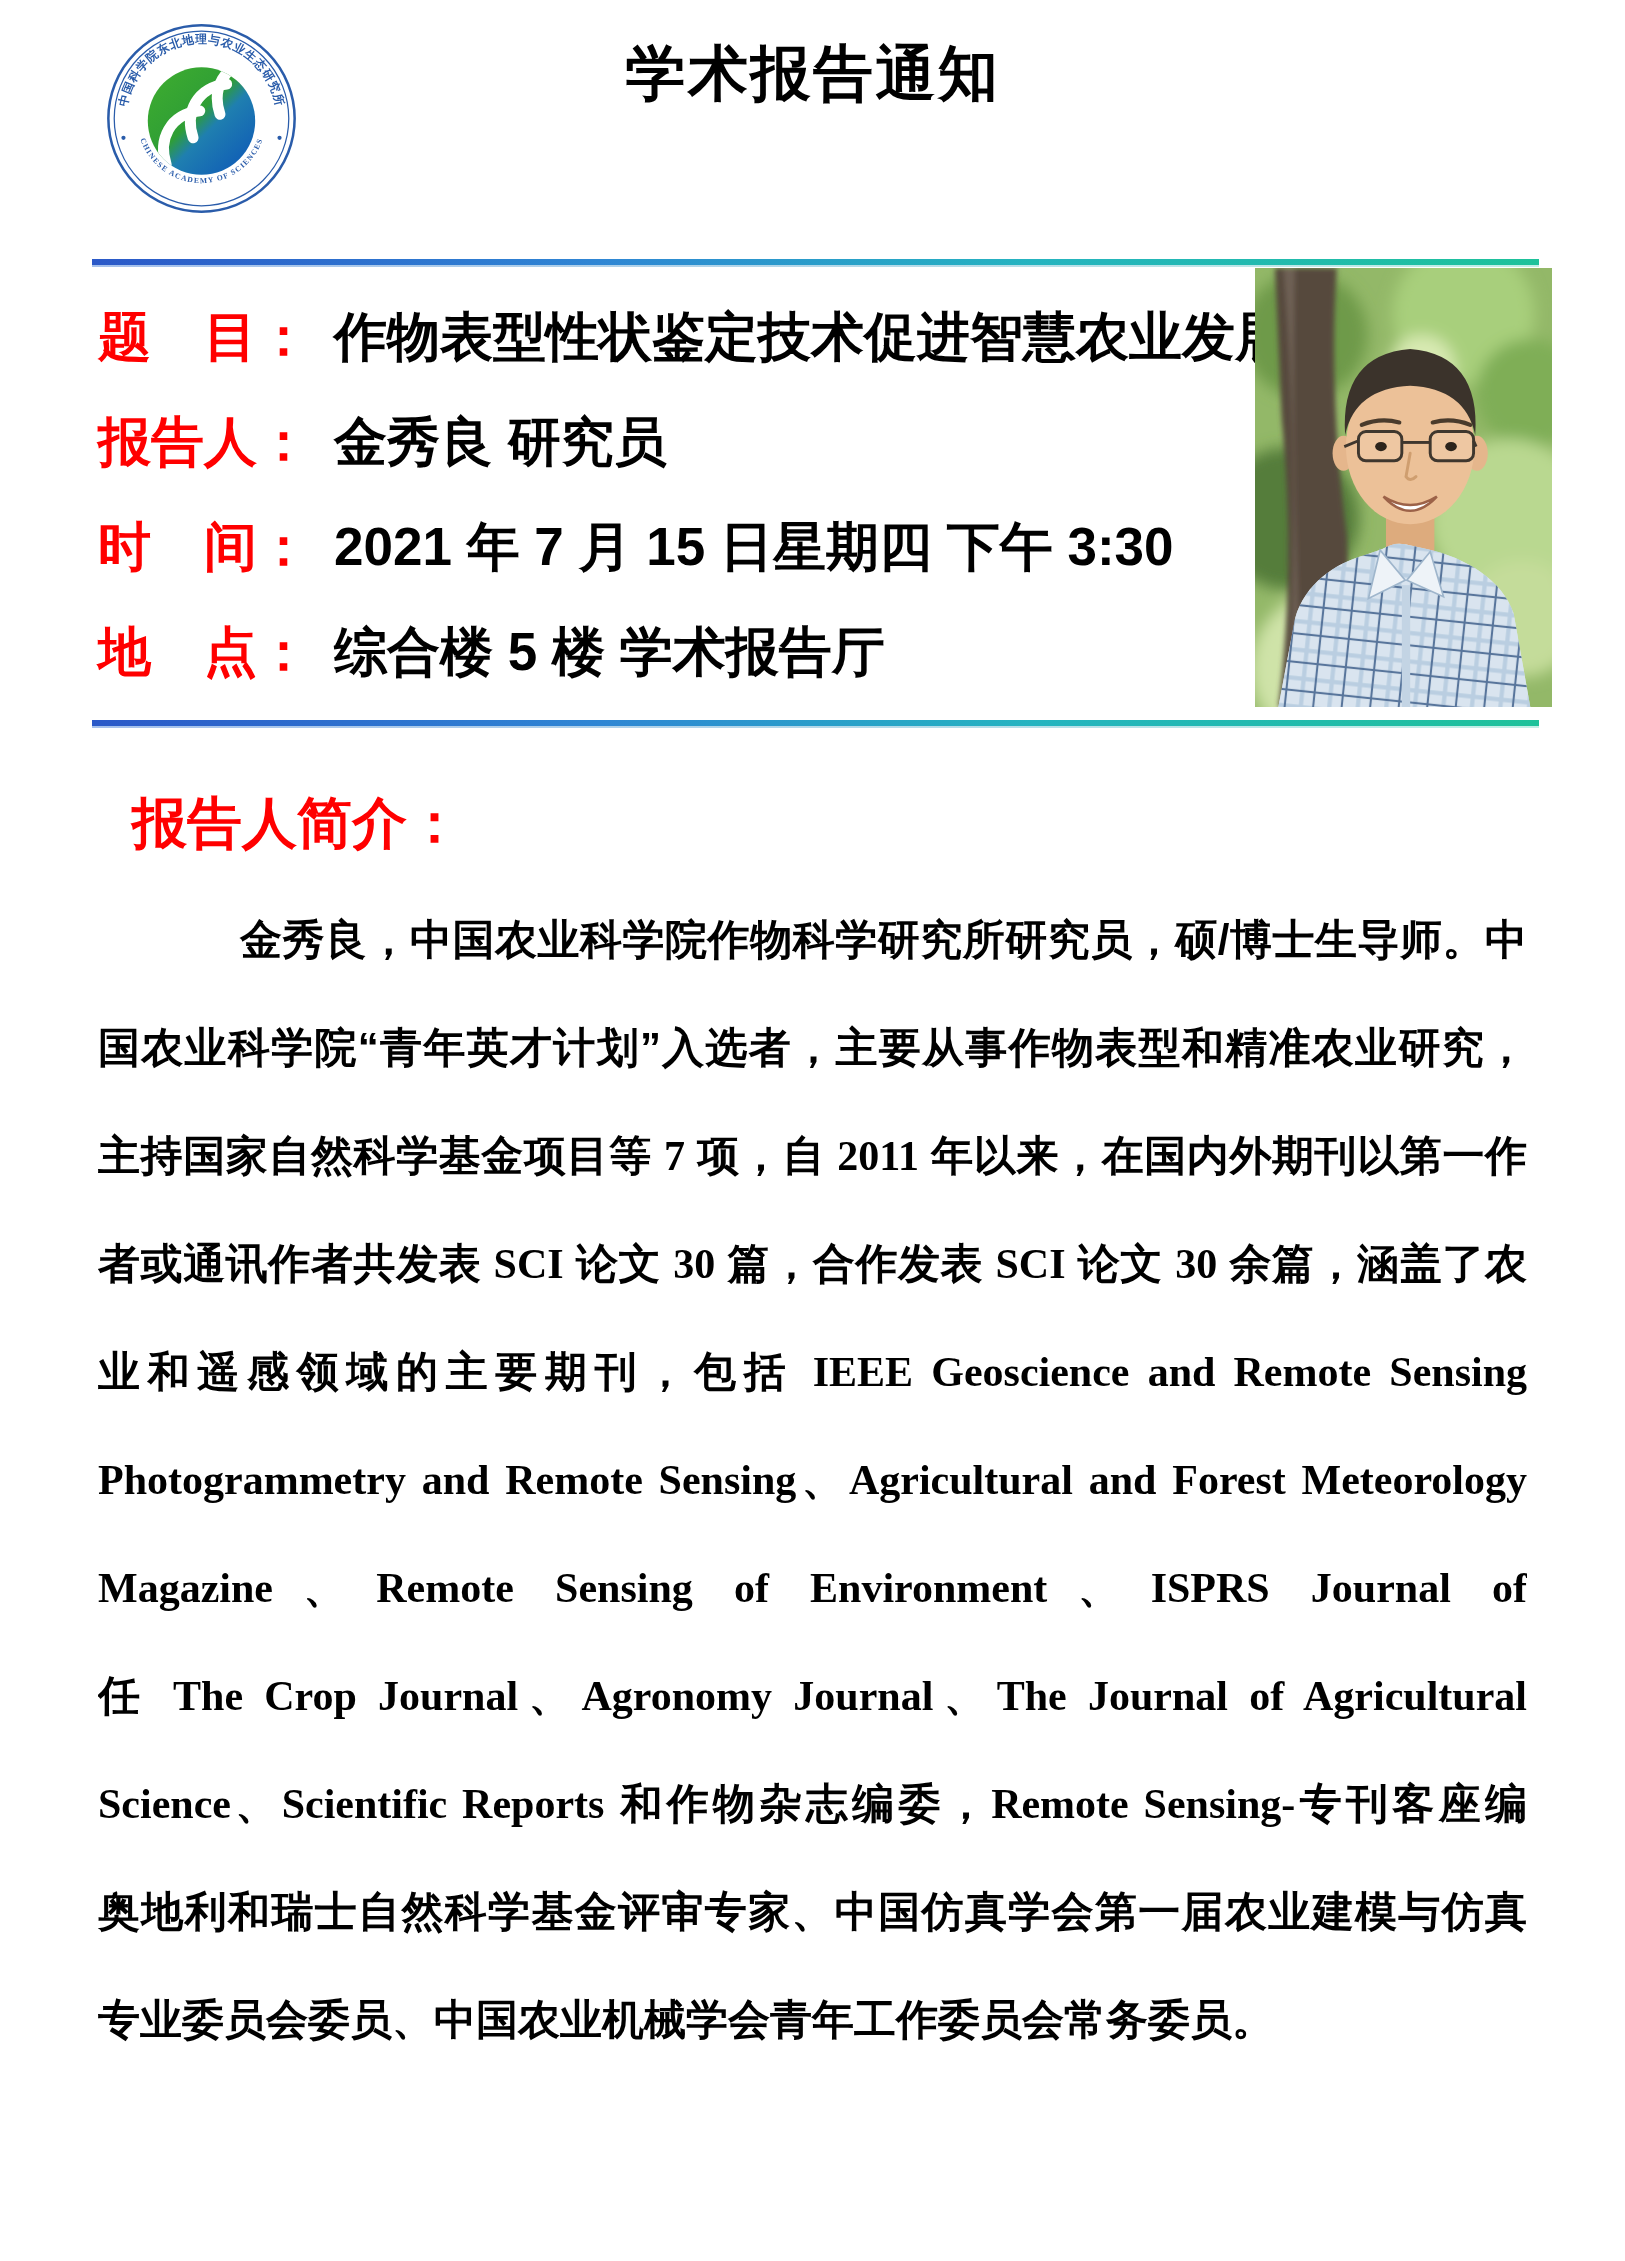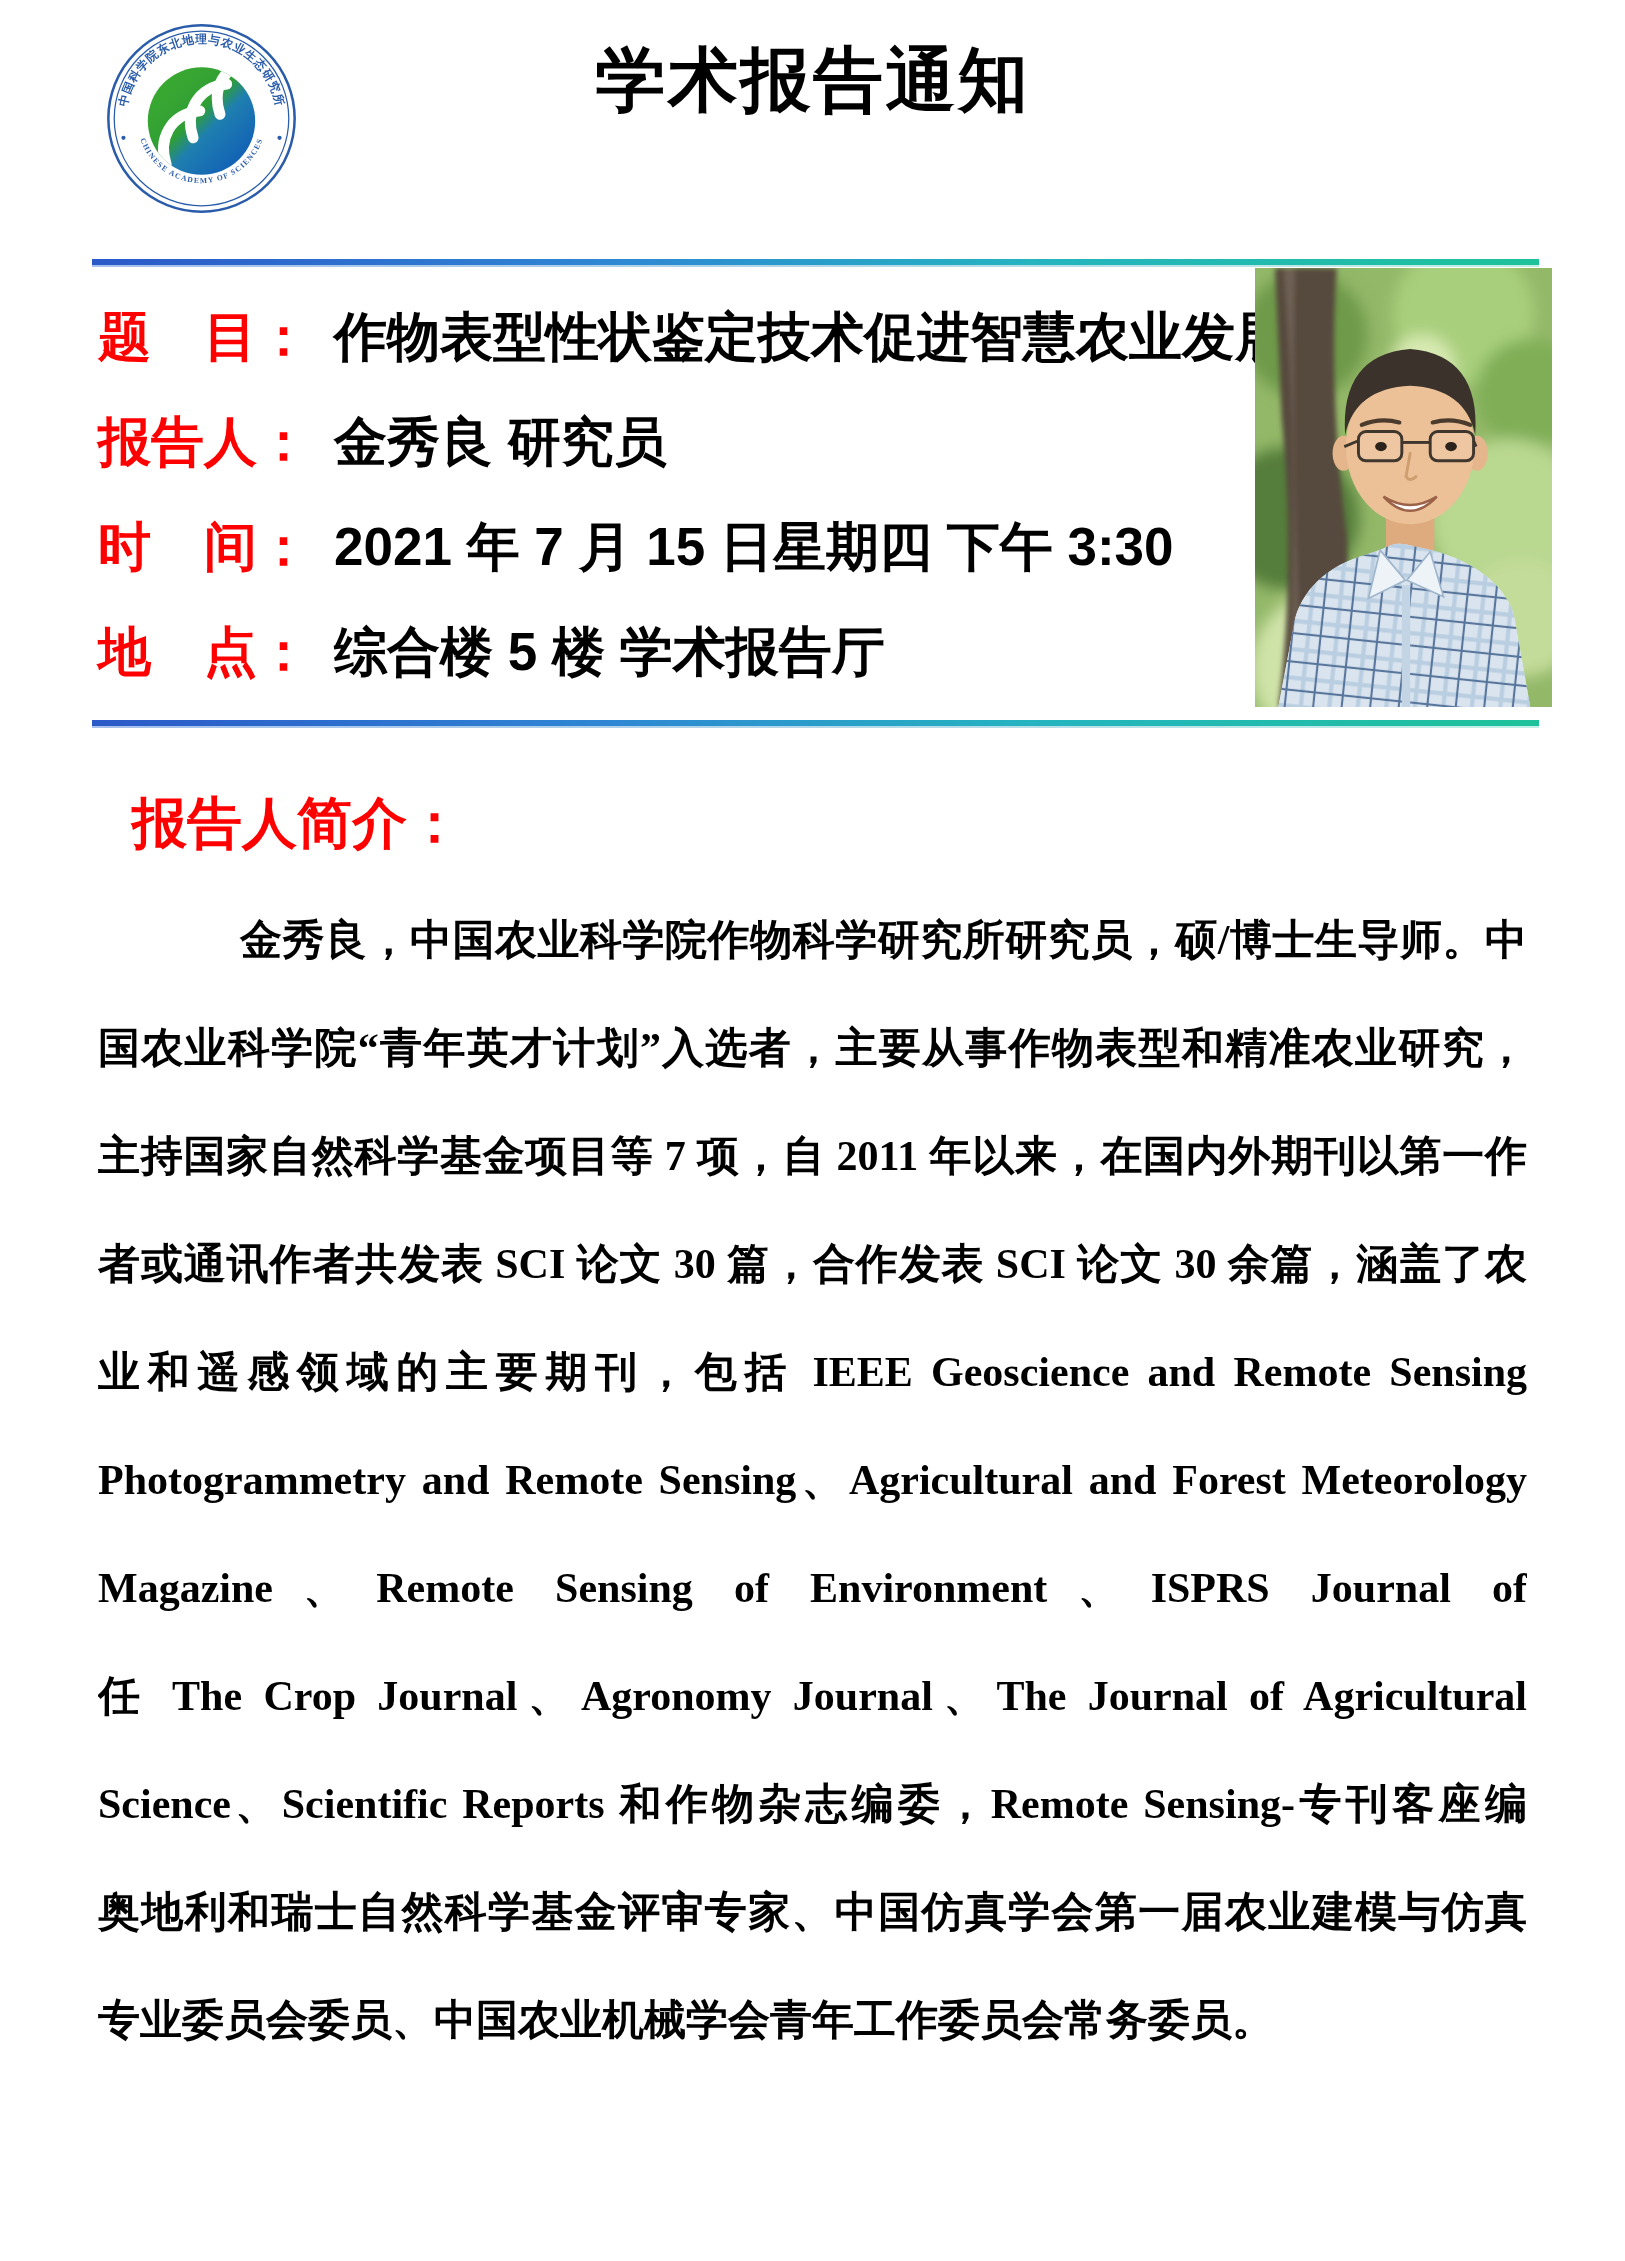--- a/index.html
+++ b/index.html
@@ -8,21 +8,21 @@
     width:1626px;height:2261px;
     background:#ffffff;
     font-family:"Liberation Sans",sans-serif;
     overflow:hidden;
   }
   
   .logo{position:absolute;left:105px;top:22px;width:193px;height:197px;}
   .page-title{
     position:absolute;left:0;top:30px;width:100%;
     text-align:center;
-    font-size:70px;font-weight:900;color:#000;
+    font-size:60px;font-weight:900;color:#000;
     letter-spacing:2.5px;line-height:1.45;
     font-family:"Liberation Sans",sans-serif;
   }
   .divider{
     position:absolute;left:92px;width:1447px;height:5.8px;
     background:linear-gradient(to right,#2b59c8 0%,#2f86d4 35%,#25b4c0 65%,#1ec29a 100%);
   }
   .divider::after{
     content:"";position:absolute;left:0;top:5.8px;width:100%;height:2.5px;
     background:linear-gradient(to right,rgba(90,140,220,.55),rgba(120,220,200,.45));
@@ -47,21 +47,21 @@
     font-family:"Liberation Sans",sans-serif;
   }
   .bio{position:absolute;left:98px;top:886px;width:1429px;}
   .bio-line{
     height:108px;line-height:108px;overflow:hidden;
     text-align:justify;text-align-last:justify;
     font-size:42px;font-weight:700;color:#000;
   }
   .bio-line.first{padding-left:142px;width:1287px;}
   .bio-line.last{text-align-last:left;}
-  .cn{font-family:Liberation Serif, serif;font-weight:700;}
+  .cn{font-family:Liberation Sans, sans-serif;font-weight:700;}
   .en{font-family:"Liberation Serif",serif;font-weight:700;}
 </style>
 </head>
 <body>
 
 <div class="page">
 
   <div class="logo">
     <svg viewBox="0 0 230 230">
       <defs>

